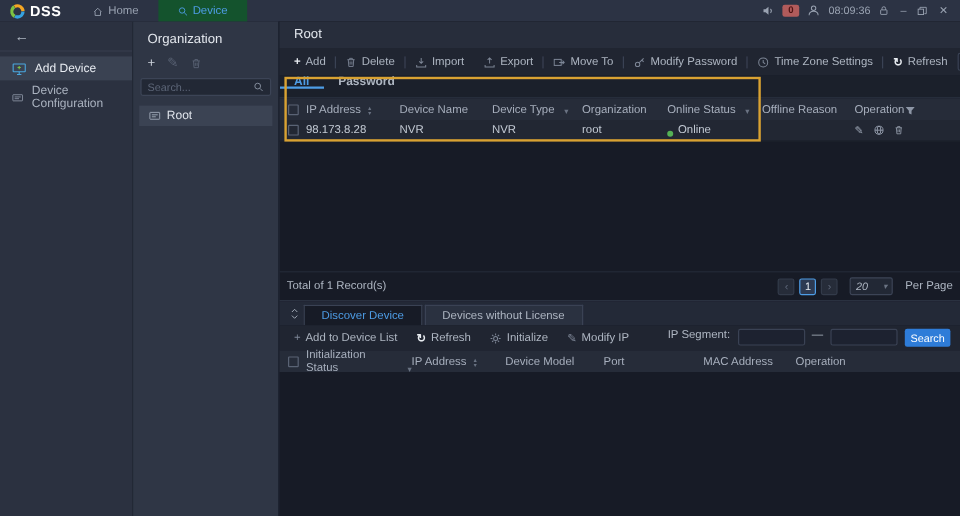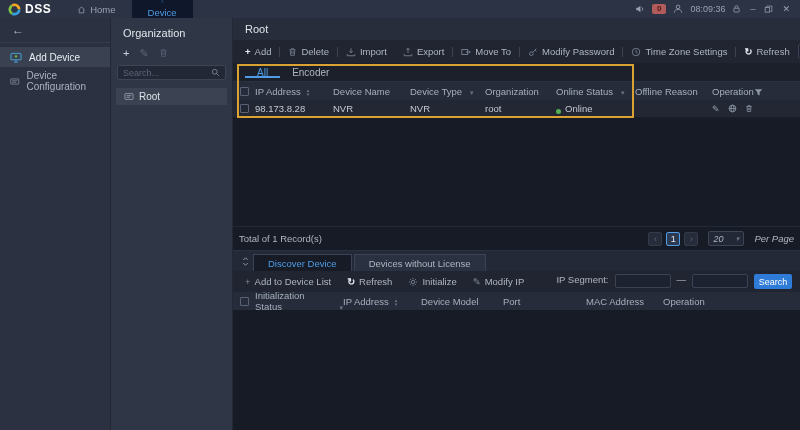--- a/index.html
+++ b/index.html
@@ -10,21 +10,21 @@
   html,body{width:800px;height:430px;}
   body{font-family:"Liberation Sans",sans-serif;background:#171b26;overflow:hidden;}
   .screen{width:800px;height:430px;display:flex;flex-direction:column;font-size:10px;color:#c3cad4;}
 
   
   .topbar{height:18px;background:#2c3344;display:flex;align-items:center;flex:none;}
   .logo{display:flex;align-items:center;gap:4px;padding:0 10px 0 8px;}
   .logo-text{color:#fff;font-weight:bold;font-size:12px;letter-spacing:.5px;}
   .top-tabs{display:flex;height:100%;}
   .top-tab{display:flex;align-items:center;gap:4px;padding:0 16px;color:#99a2b1;font-size:9.5px;height:100%;cursor:default;}
-  .top-tab.active{background:#0f172a;color:var(--accent);flex-direction:column;}
+  .top-tab.active{background:#14532d;color:var(--accent);}
   .top-right{margin-left:auto;display:flex;align-items:center;gap:7px;padding-right:8px;color:#99a2b1;}
   .badge{background:var(--badge-bg);color:var(--badge-text);font-size:8px;font-weight:bold;padding:0 5px;border-radius:2px;height:10px;line-height:10px;}
   .time{font-size:9px;}
   .winbtn{font-size:9px;color:#99a2b1;padding:0 2px;}
 
   
   .body-row{flex:1;display:flex;min-height:0;}
   .sidebar{width:110px;background:#2b3140;flex:none;display:flex;flex-direction:column;}
   .back-row{height:25px;display:flex;align-items:center;padding:0 12px;color:#aeb6c2;border-bottom:1px solid #353d4d;font-size:12px;}
   .side-item{height:20px;display:flex;align-items:center;gap:7px;padding:0 10px;color:#aab2bf;font-size:10px;margin-top:4px;}
@@ -45,21 +45,21 @@
   .toolbar{height:23px;flex:none;display:flex;align-items:center;padding:0 4px;background:#202531;}
   .tbtn{display:flex;align-items:center;gap:4px;padding:0 8px;color:#aeb6c2;font-size:9.5px;height:100%;white-space:nowrap;}
   .ticon{color:#7d8696;display:flex;align-items:center;}
   .ticon.bright{color:#e8ecf1;font-weight:bold;}
   .tsep{width:1px;height:10px;background:#3a4254;flex:none;}
   .toolbar-search{margin-left:auto;margin-right:4px;width:112px;height:15px;background:#1d2230;border:1px solid #3a4254;border-radius:2px;display:flex;align-items:center;padding:0 5px;gap:3px;}
 
   
   .grid-wrap{position:relative;flex:none;}
   .highlight-box{position:absolute;left:4px;top:1px;width:397px;height:54px;border:2px solid var(--highlight);pointer-events:none;z-index:5;}
-  .tabs-row{height:19px;display:flex;align-items:center;padding:0 12px;border-bottom:1px solid #2a3140;background:#1b202b;}
+  .tabs-row{height:19px;display:flex;align-items:flex-start;padding:0 0;border-bottom:1px solid #2a3140;background:#1b202b;font-weight:bold;}
   .tab{padding:0 12px;display:flex;align-items:center;color:#aeb6c2;font-size:10px;}
   .tab.active{color:var(--accent);box-shadow:inset 0 -2px 0 var(--accent);}
   .thead{height:18px;background:#262c39;display:flex;align-items:center;color:#a7afbd;font-size:9.5px;}
   .trow{height:18px;display:flex;align-items:center;background:#222733;color:#c3cad4;font-size:9.5px;border-bottom:1px solid #191e28;}
   .cell-cb{width:22px;display:flex;justify-content:center;flex:none;}
   .checkbox{width:9px;height:9px;border:1px solid #5a6375;border-radius:1px;}
   .c-ip{width:78px}.c-name{width:77px}.c-type{width:75px}.c-org{width:71px}.c-status{width:79px}.c-off{width:77px}
   .c-op{flex:1;display:flex;align-items:center;}
   .hcell{display:flex;align-items:flex-end;flex:none;}
   .sort{display:flex;flex-direction:column;font-size:4.5px;line-height:4px;color:#6a7383;margin-left:5px;}
@@ -69,21 +69,21 @@
   .status-dot{width:5px;height:5px;border-radius:50%;background:var(--online);margin-right:4px;}
   .op-icons{display:flex;gap:8px;align-items:center;color:#9aa3b2;}
   .op-icons .op{display:flex;align-items:center;font-size:9px;}
 
   .empty-stretch{flex:1;}
   .list-footer{height:24px;flex:none;display:flex;align-items:center;padding:0 6px;border-top:1px solid #232a37;font-size:9.5px;color:#aeb6c2;}
   .pager{margin-left:auto;display:flex;align-items:center;gap:4px;}
   .pg-btn{width:14px;height:14px;background:#262c39;color:#5d6678;display:flex;align-items:center;justify-content:center;font-size:9px;border:1px solid #333b4a;border-radius:2px;}
   .pg-btn.current{background:#2d3a52;border-color:var(--accent);color:#e8ecf2;}
   .pp-select{width:36px;height:15px;background:#222835;border:1px solid #3c4456;border-radius:2px;display:flex;align-items:center;justify-content:space-between;padding:0 4px;font-size:9px;margin-left:6px;font-style:italic;}
-  .pp-label{margin-left:6px;font-style:italic;}
+  .pp-label{margin-left:6px;}
 
   
   .bottom{height:180px;flex:none;display:flex;flex-direction:column;border-top:1px solid #2a3140;}
   .b-tabs{height:20px;flex:none;background:#232937;display:flex;align-items:flex-end;padding-left:4px;}
   .collapse{width:16px;height:100%;display:flex;align-items:center;justify-content:center;color:#aeb6c2;}
   .b-tab{height:17px;display:flex;align-items:center;padding:0 14px;font-size:9.5px;border:1px solid #3a4254;border-bottom:none;background:#2a3140;color:#aeb6c2;margin-right:2px;}
   .b-tab.active{background:#171b26;color:var(--accent);}
   .b-toolbar{height:21px;flex:none;display:flex;align-items:center;padding:0 4px;background:#202531;}
   .ipseg{margin-left:auto;display:flex;align-items:flex-start;gap:6px;padding-right:4px;color:#aeb6c2;font-size:9.5px;}
   .ipinput{width:56px;height:14px;background:#1d2230;border:1px solid #3a4254;border-radius:2px;color:#c3cad4;font-size:9px;padding:0 3px;outline:none;font-family:inherit;}
@@ -268,21 +268,21 @@
         <div class="toolbar-search">
           
           
         </div>
       </div>
 
       <div class="grid-wrap">
         <div class="highlight-box"></div>
         <div class="tabs-row">
           <div class="tab active">All</div>
-          <div class="tab">Encoder</div>
+          <div class="tab">Password</div>
         </div>
         <div class="thead">
           <div class="cell-cb">
               <div class="checkbox"></div>
             </div>
           <div class="hcell c-ip">
               <span>IP Address</span>
             <span class="sort">
                 <i>▲</i>
                 <i>▼</i>

